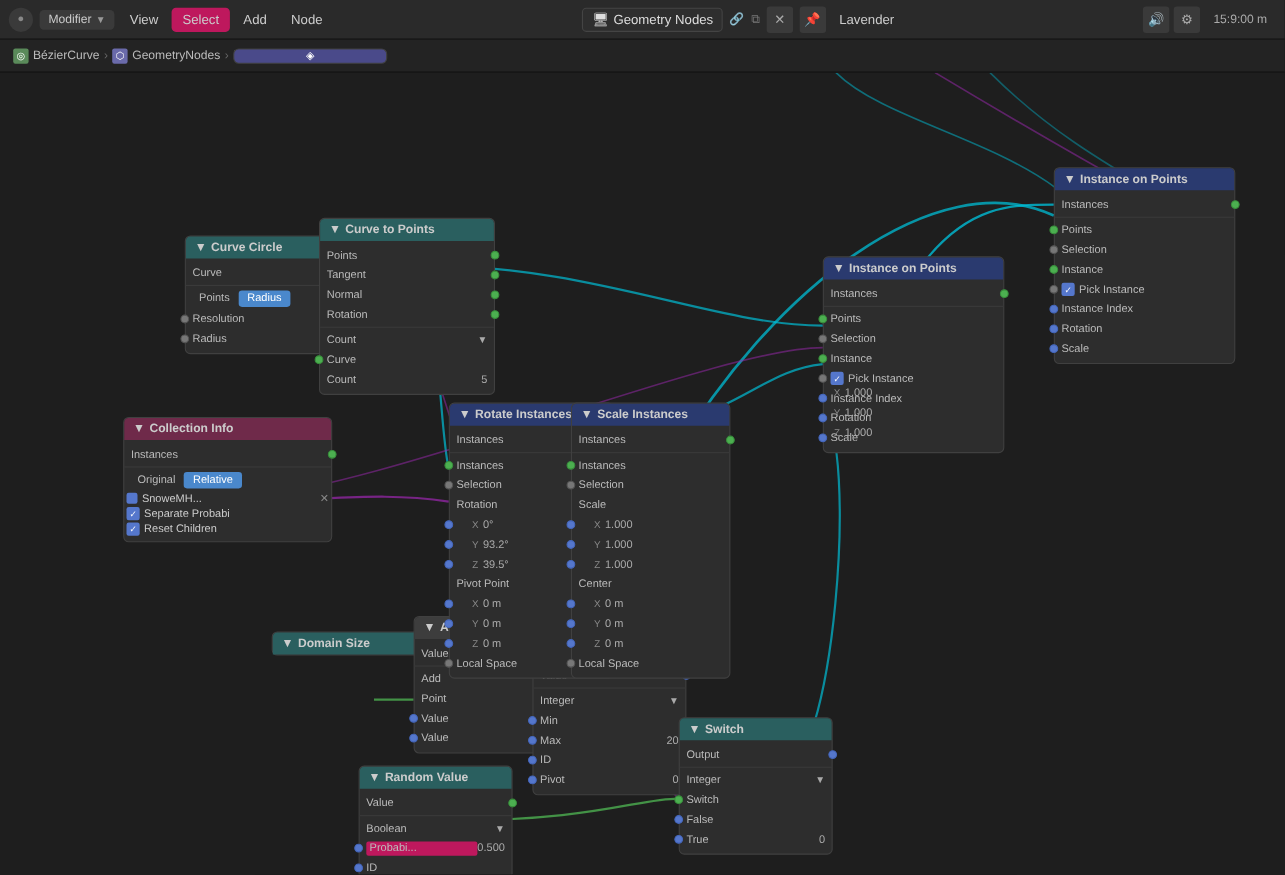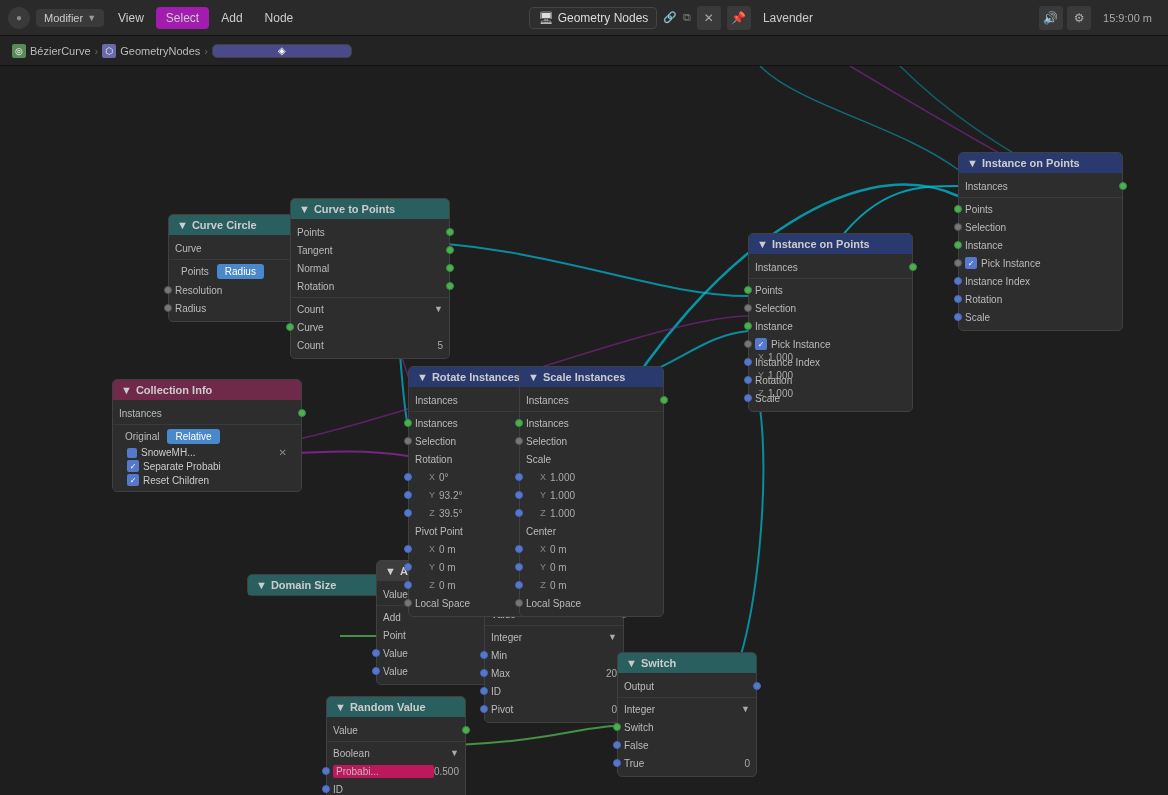--- a/index.html
+++ b/index.html
@@ -37,21 +37,21 @@
     .top-bar-menu {
       display: flex; gap: 2px;
     }
     .menu-item {
       padding: 4px 10px;
       border-radius: 4px;
       cursor: pointer;
       color: #ccc;
       font-size: 12px;
     }
-    .menu-item.active { background: #a21caf; }
+    .menu-item.active { background: #be185d; }
     .modifier-dropdown {
       display: flex; align-items: center;
       background: #3a3a3a;
       border-radius: 4px;
       padding: 3px 8px;
       cursor: pointer;
       margin-right: 4px;
     }
     .modifier-dropdown .arrow { margin-left: 4px; color: #999; font-size: 9px; }
 
@@ -188,21 +188,21 @@
       width: 12px; height: 12px;
       background: #5577cc;
       border-radius: 2px;
       display: inline-flex; align-items: center; justify-content: center;
       color: white; font-size: 8px;
     }
 
     
     .coll-item {
       display: flex; align-items: center; gap: 4px;
-      padding: 1px 14px;
+      padding: 1px 2px;
       font-size: 10px;
     }
     .coll-dot {
       width: 10px; height: 10px;
       background: #5577cc;
       border-radius: 2px;
     }
     .coll-remove {
       margin-left: auto; color: #888; cursor: pointer;
     }

